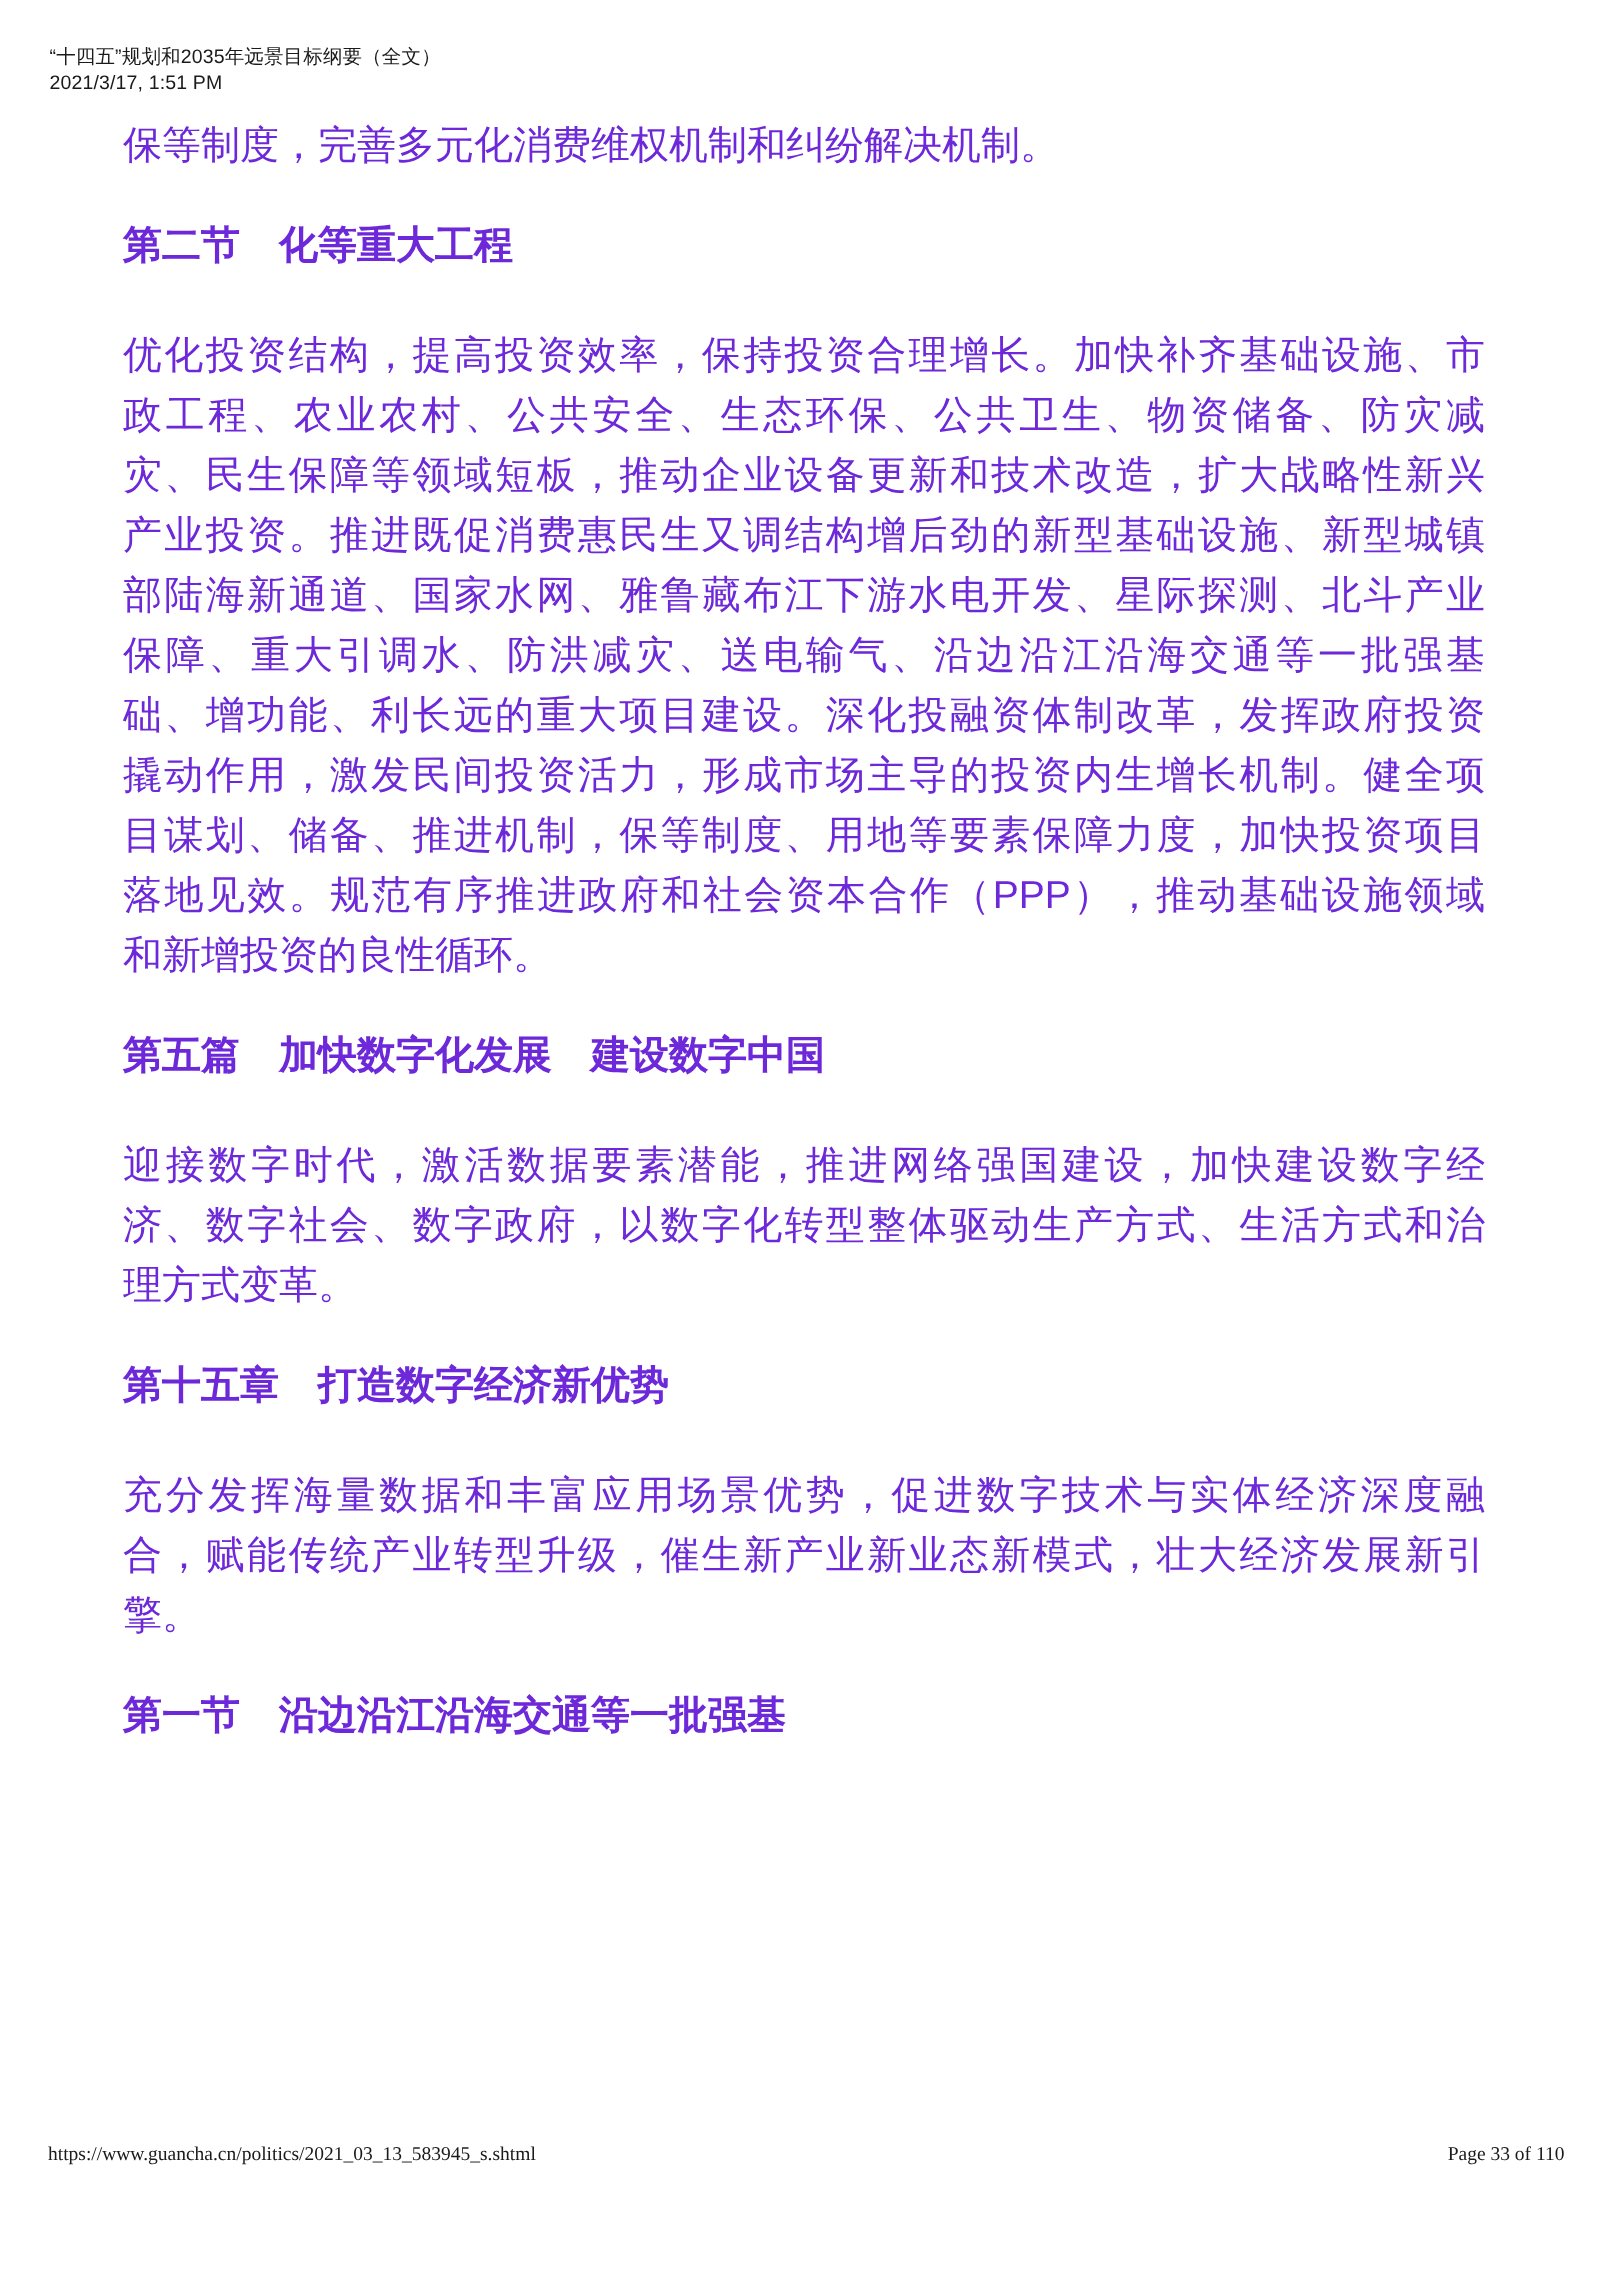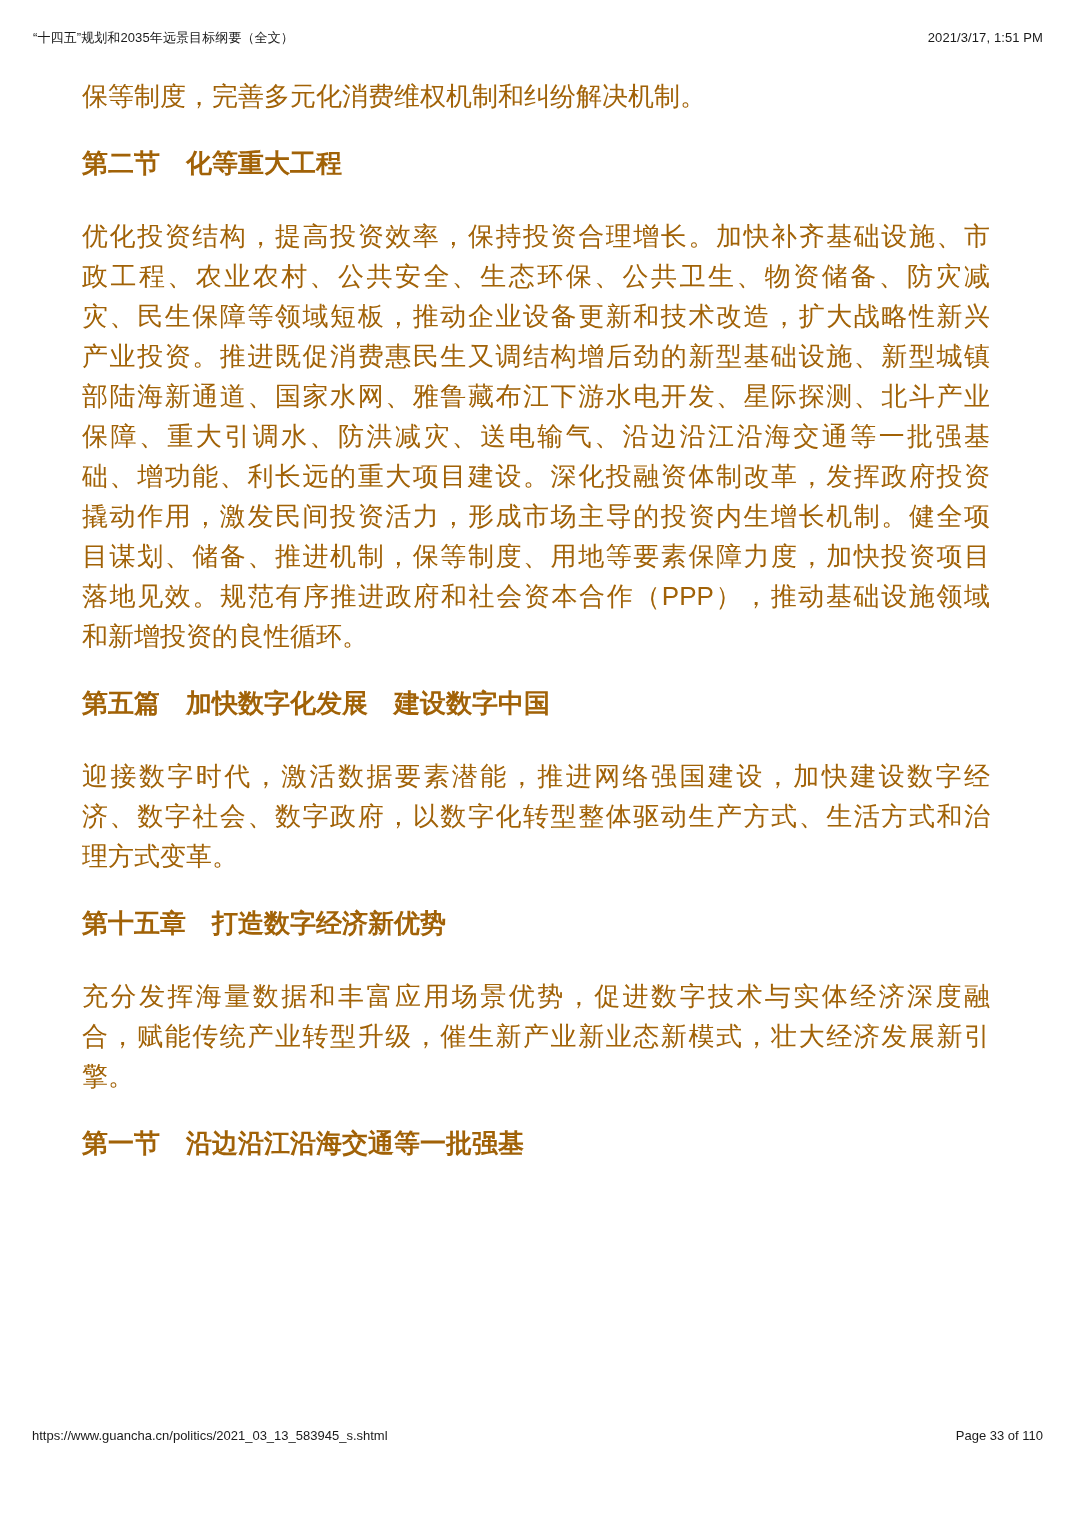--- a/index.html
+++ b/index.html
@@ -20,44 +20,46 @@
     position: absolute;
     top: 29px;
     left: 33px;
     right: 31px;
     display: flex;
     justify-content: space-between;
     align-items: baseline;
     font-size: 13px;
     color: #1a1a1a;
     letter-spacing: 0.1px;
+    flex-direction: column;
   }
   .page-footer {
     position: absolute;
     top: 1428px;
     left: 32px;
     right: 31px;
     display: flex;
     justify-content: space-between;
     align-items: baseline;
     font-size: 13px;
     color: #1a1a1a;
+    font-family: Liberation Serif, serif;
   }
   .page-footer a {
     color: #1a1a1a;
     text-decoration: none;
   }
   .doc-content {
     position: absolute;
     top: 76px;
     left: 82px;
     width: 908px;
     font-size: 26px;
     line-height: 40px;
-    color: #a16207;
+    color: #6d28d9;
   }
   .blk { margin: 0; }
   .blk-heading {
     margin-top: 27px;
     font-weight: 700;
   }
   .blk-paragraph {
     margin-top: 33px;
   }
   .doc-content .blk:first-child {

